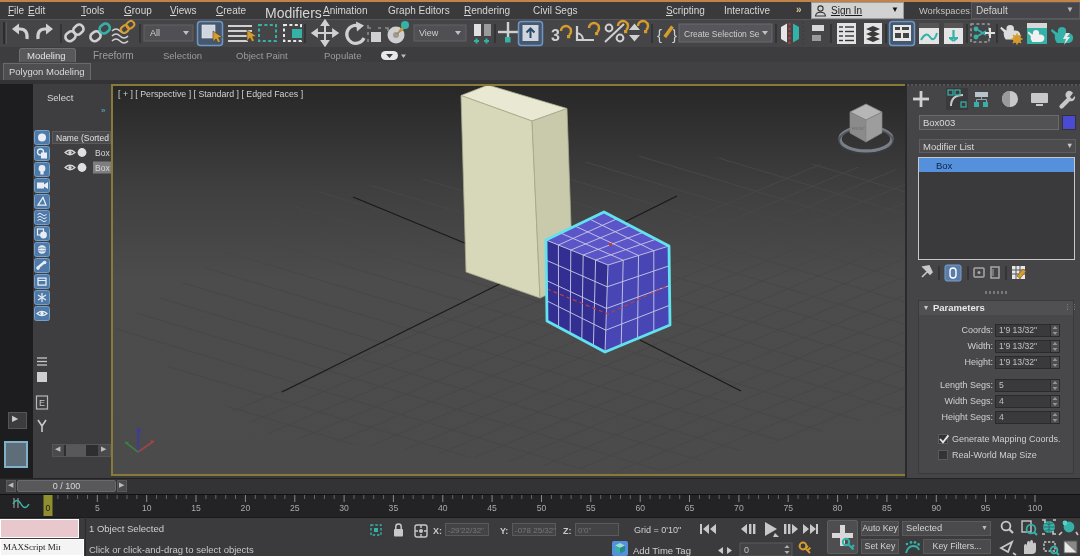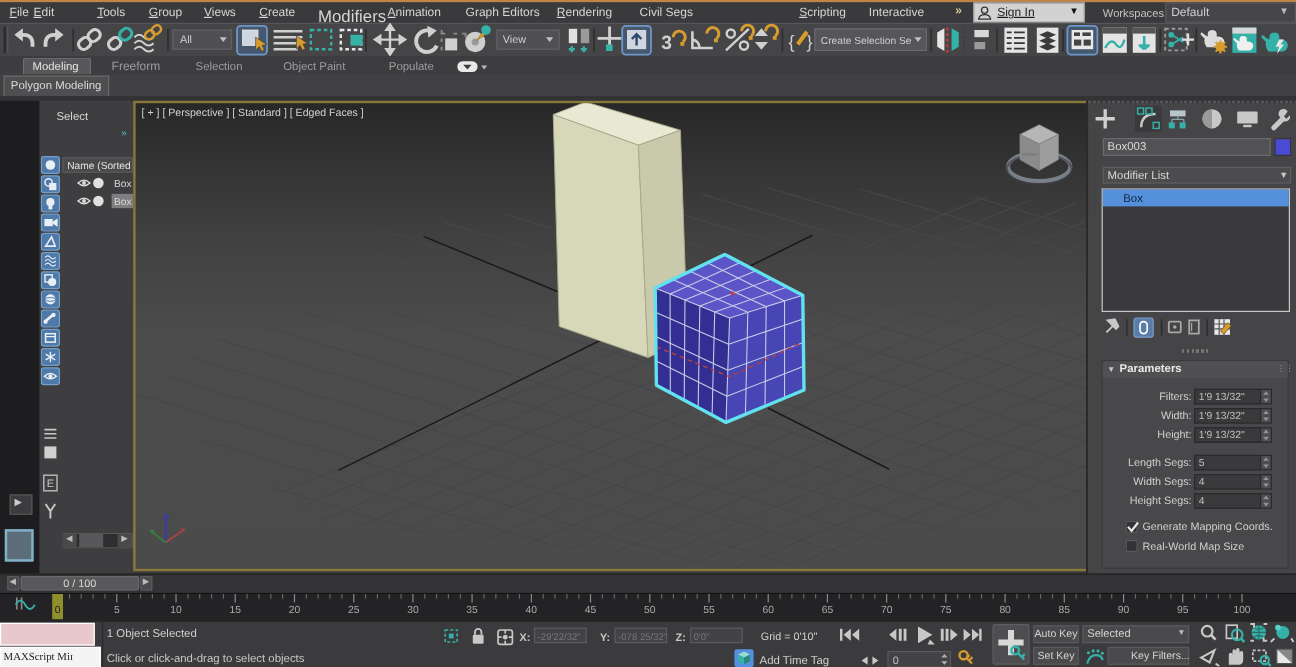--- a/index.html
+++ b/index.html
@@ -481,21 +481,21 @@
       <line x1="103" y1="2" x2="103" y2="15"></line>
     </g>
     <path d="M100 12 L106 5 l3 2.4 l-6 7 z" fill="#d79c2e" stroke="#704a10" stroke-width="0.6"></path>
   </svg>
 <div class="abs" style="left:985px;top:291px;width:22px;height:3px;background:repeating-linear-gradient(90deg,#777 0 2px,transparent 2px 4px);"></div>
 <div class="abs" style="left:918px;top:300px;width:156px;height:174px;background:#48484a;border:1px solid #3a3a3c;box-sizing:border-box;"></div>
 <div class="abs" style="left:919px;top:301px;width:154px;height:14px;background:#505052;"></div>
 <div class="t" style="left:924px;top:303px;font-size:8px;color:#c8c8c8;">▾</div>
 <div class="t" style="left:933px;top:302px;font-size:9.5px;font-weight:bold;color:#e8e8e8;">Parameters</div>
 <div class="t" style="left:1064px;top:303px;font-size:7px;color:#999;">⋮⋮</div>
-<div class="t" style="left:0;top:325px;width:993px;text-align:right;font-size:9px;color:#cfcfcf;">Filters:</div>
+<div class="t" style="left:0;top:325px;width:993px;text-align:right;font-size:9px;color:#cfcfcf;">Coords:</div>
 <div class="abs" style="left:995px;top:324px;width:55px;height:13px;background:#3a3a3c;border:1px solid #2a2a2c;border-right:none;box-sizing:border-box;"></div>
 <div class="t" style="left:999px;top:325px;font-size:8.6px;color:#c0c0c0;">1'9 13/32"</div>
 <div class="abs" style="left:1050px;top:324px;width:10px;height:13px;background:#4e4e50;border:1px solid #2a2a2c;box-sizing:border-box;"></div>
 <svg class="abs" style="left:1051px;top:325px;" width="8" height="11" viewBox="0 0 8 11">
     <path d="M4 1 l2.4 3 l-4.8 0 z M4 10 l2.4 -3 l-4.8 0 z" fill="#949496"></path>
   </svg>
 <div class="t" style="left:0;top:341px;width:993px;text-align:right;font-size:9px;color:#cfcfcf;">Width:</div>
 <div class="abs" style="left:995px;top:340px;width:55px;height:13px;background:#3a3a3c;border:1px solid #2a2a2c;border-right:none;box-sizing:border-box;"></div>
 <div class="t" style="left:999px;top:341px;font-size:8.6px;color:#c0c0c0;">1'9 13/32"</div>
 <div class="abs" style="left:1050px;top:340px;width:10px;height:13px;background:#4e4e50;border:1px solid #2a2a2c;box-sizing:border-box;"></div>
@@ -751,21 +751,21 @@
 <div class="t" style="left:906px;top:523px;font-size:9.3px;color:#d4d4d4;">Selected</div>
 <div class="t" style="left:981px;top:524px;font-size:7px;color:#bbb;">▼</div>
 <svg class="abs" style="left:903px;top:540px;" width="18" height="15" viewBox="0 0 18 15">
     <path d="M3 13 Q5 6 10 6 Q15 6 16 10" stroke="#35b2a8" stroke-width="1.8" fill="none"></path>
     <circle cx="4" cy="4" r="1.3" fill="#35b2a8"></circle>
     <circle cx="8" cy="2.4" r="1.3" fill="#35b2a8"></circle>
     <circle cx="12" cy="2.4" r="1.3" fill="#35b2a8"></circle>
     <circle cx="15.6" cy="4.4" r="1.3" fill="#35b2a8"></circle>
   </svg>
 <div class="abs" style="left:923px;top:539px;width:68px;height:15px;background:#4a4a4c;border:1px solid #5a5a5c;box-sizing:border-box;"></div>
-<div class="t" style="left:923px;top:541px;width:88px;text-align:center;font-size:8.8px;color:#d4d4d4;">Key Filters...</div>
+<div class="t" style="left:923px;top:541px;width:68px;text-align:center;font-size:8.8px;color:#d4d4d4;">Key Filters...</div>
 <svg class="abs" style="left:998px;top:518px;" width="82" height="38" viewBox="0 0 82 38">
     <circle cx="8" cy="8" r="4.4" fill="none" stroke="#c8c8c8" stroke-width="1.8"></circle>
     <line x1="11.2" y1="11.2" x2="15" y2="15" stroke="#c8c8c8" stroke-width="2.2"></line>
     <rect x="24" y="3" width="9" height="11" fill="none" stroke="#c8c8c8" stroke-width="1.4"></rect>
     <circle cx="33" cy="11" r="4.4" fill="none" stroke="#35b2a8" stroke-width="1.8"></circle>
     <line x1="36" y1="14" x2="39" y2="17" stroke="#35b2a8" stroke-width="2.2"></line>
     <circle cx="51" cy="9" r="6" fill="#35b2a8"></circle>
     <path d="M45 9 h12 M51 3 v12 M47 5 q4 3 8 0 M47 13 q4 -3 8 0" stroke="#2a6a64" stroke-width="0.9" fill="none"></path>
     <path d="M44 2 l3 0 l0 3 M58 2 l-3 0 M44 16 l3 0 M58 16 l-3 0 l0 -3" stroke="#c8c8c8" stroke-width="1.6" fill="none"></path>
     <circle cx="71" cy="9" r="5.4" fill="#35b2a8"></circle>

